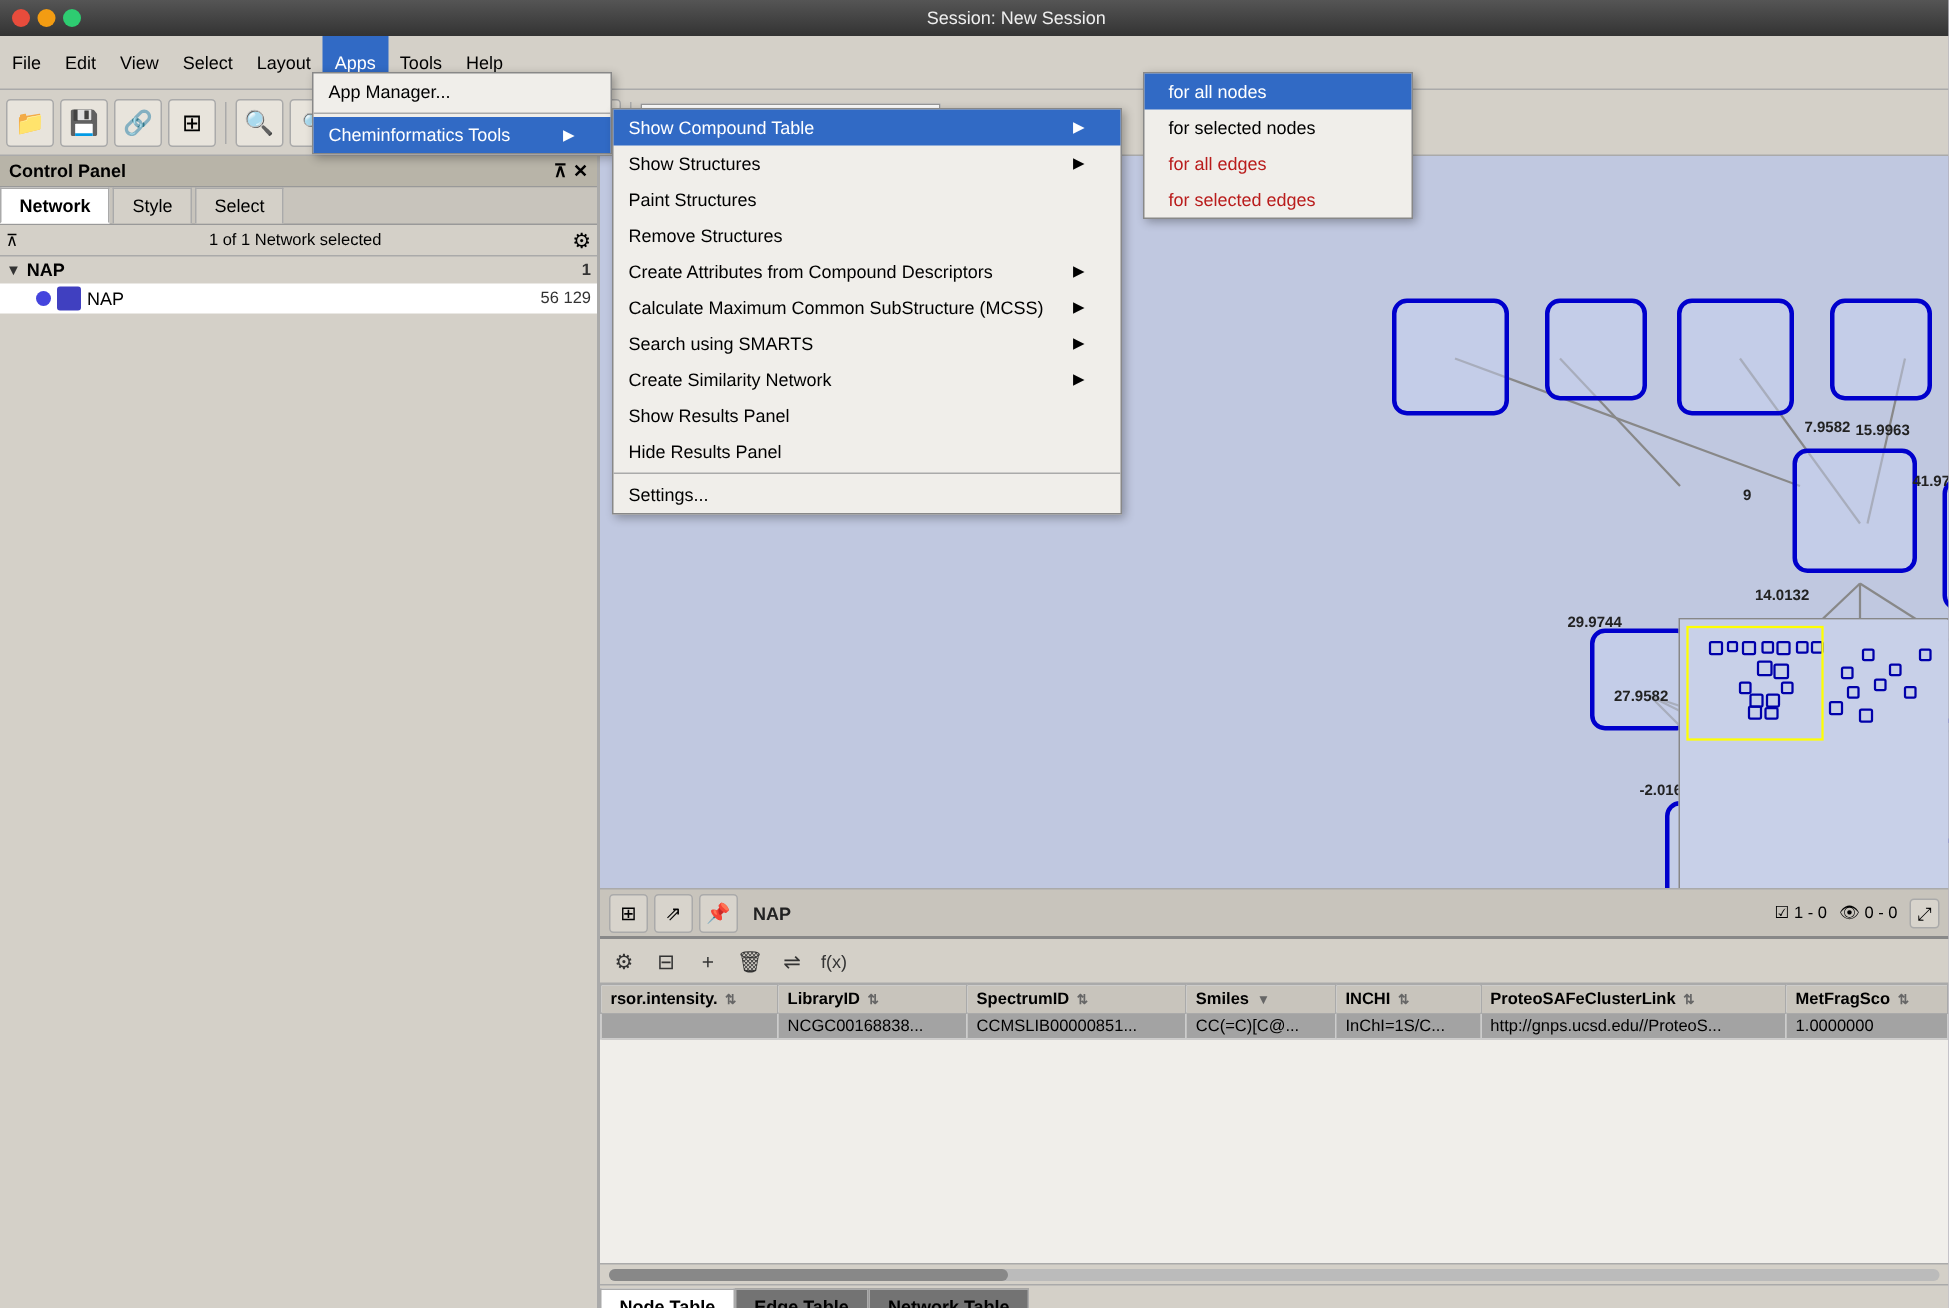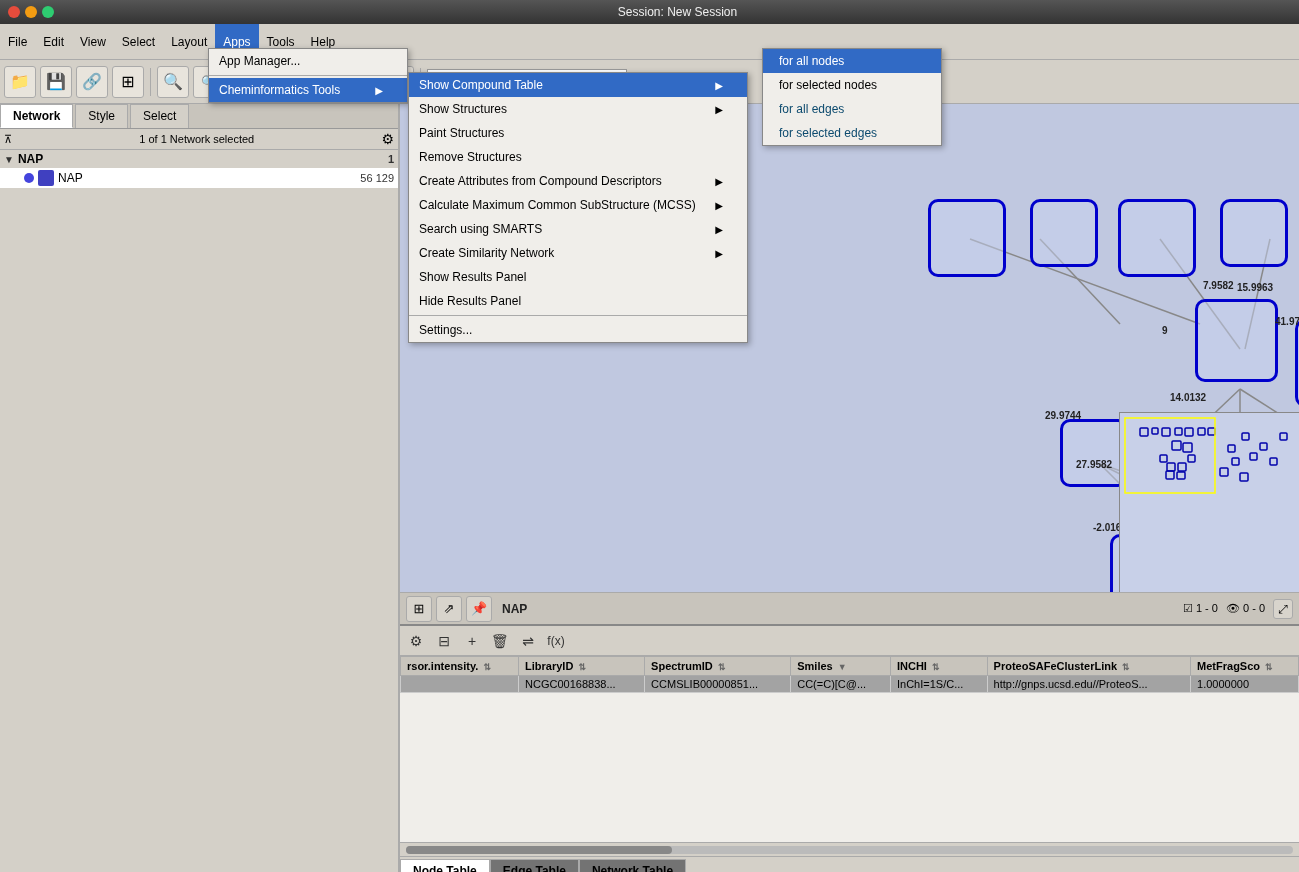--- a/index.html
+++ b/index.html
@@ -357,21 +357,21 @@
       min-width: 180px;
       z-index: 200;
     }
     .submenu-item {
       padding: 5px 16px;
       font-size: 12px;
       cursor: pointer;
       white-space: nowrap;
     }
     .submenu-item.highlighted { background: #316ac5; color: white; }
-    .submenu-item.disabled { color: #0c4a6e; cursor: default; }
+    .submenu-item.disabled { color: #b91c1c; cursor: default; }
 
     
     #cheminformatics-submenu {
       position: fixed;
       top: 72px;
       left: 408px;
       background: #f0eeea;
       border: 1px solid #888;
       box-shadow: 2px 2px 6px rgba(0,0,0,0.3);
       min-width: 340px;
@@ -424,20 +424,27 @@
   <div class="tb-btn">🏠</div>
   <div class="tb-btn">✂️</div>
   <div class="tb-btn">👁</div>
   <div class="tb-separator"></div>
   <input type="text" id="search-box" placeholder="Enter search term..." style="">
 </div>
 
 <div id="main-layout">
 
   <div id="left-panel">
+    <div id="control-panel-header">
+      <span>Control Panel</span>
+      <div style="display:flex;gap:4px;">
+        <span style="cursor:pointer;font-size:12px;">⊼</span>
+        <span style="cursor:pointer;font-size:12px;">✕</span>
+      </div>
+    </div>
     <div class="panel-tabs">
       <div class="panel-tab active">Network</div>
       <div class="panel-tab">Style</div>
       <div class="panel-tab">Select</div>
     </div>
     <div id="network-panel-content">
       <div class="network-toolbar">
         <span style="cursor:pointer;">⊼</span>
         <span class="network-info">1 of 1 Network selected</span>
         <span class="network-gear">⚙</span>

